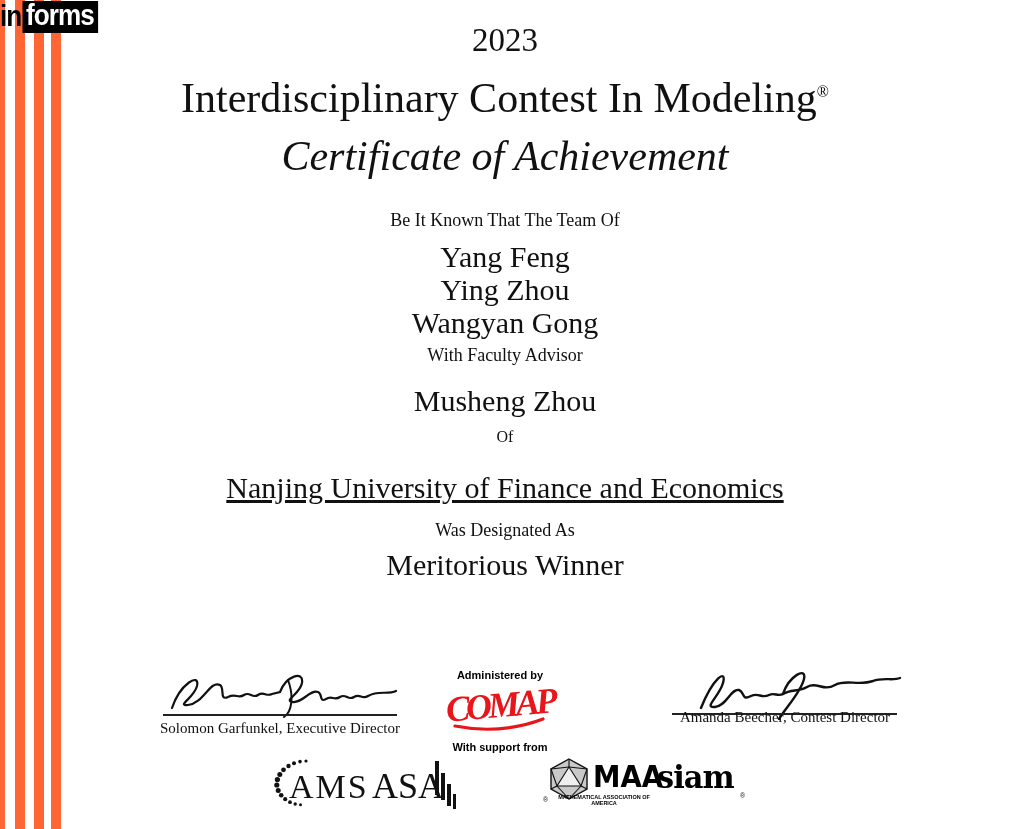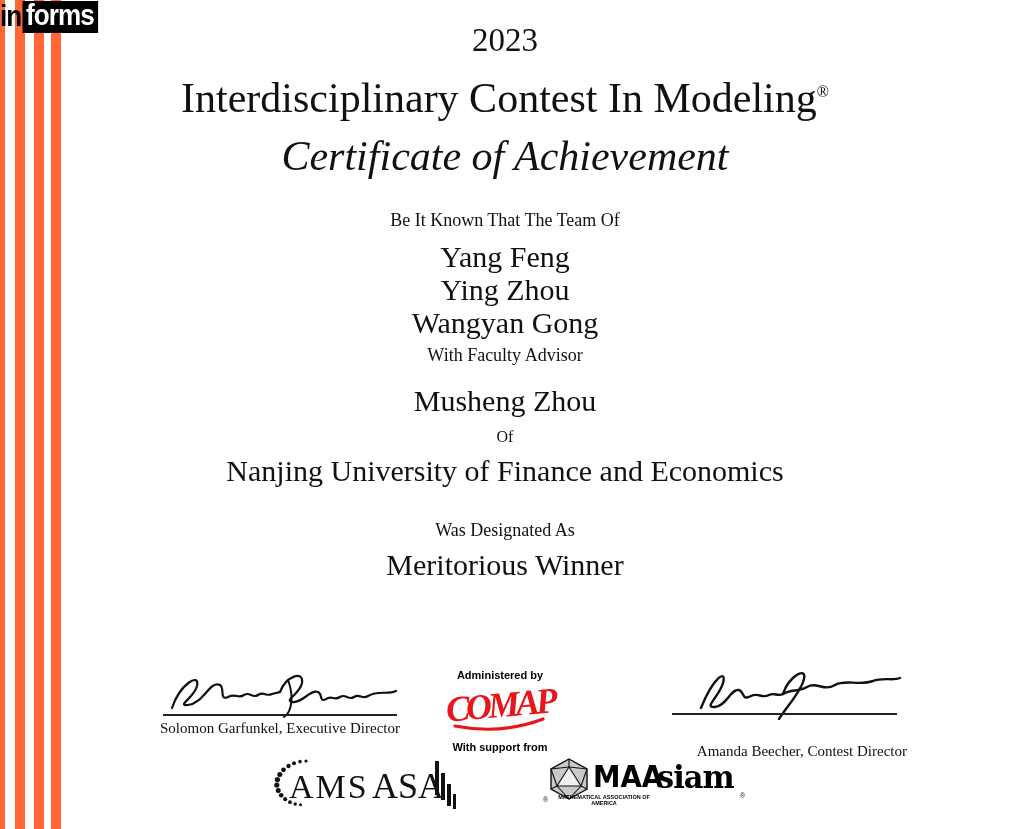--- a/index.html
+++ b/index.html
@@ -20,31 +20,31 @@
   .subtitle{top:132px;font-size:42px;font-style:italic;}
   .small-label{font-size:18px;}
   .team-intro{top:210px;}
   .member0{top:240px;}
   .member1{top:273px;}
   .member2{top:306px;}
   .name-line{font-size:30px;}
   .advisor-intro{top:345px;}
   .advisor-name{top:384px;}
   .of-label{top:428px;font-size:16px;}
-  .institution{top:454px;}
+  .institution{top:471px;text-decoration:underline;}
   .designation-intro{top:520px;}
   .designation{top:548px;}
 
   .sig-svg{position:absolute;}
   .sig-line{position:absolute;height:0;border-bottom:2px solid #222;}
   .sig-label{position:absolute;font-size:15px;text-align:center;}
   .sig-line-left{left:163px;top:714px;width:234px;}
   .sig-label-left{left:158px;top:720px;width:244px;}
   .sig-line-right{left:672px;top:713px;width:225px;}
-  .sig-label-right{left:663px;top:743px;width:244px;text-align:right;}
+  .sig-label-right{left:663px;top:709px;width:244px;}
 
   .admin-block{position:absolute;left:400px;width:200px;text-align:center;}
   .admin-label{top:669px;font-family:"Liberation Sans",sans-serif;font-weight:bold;font-size:11px;color:#000;}
   .comap-wrap{top:681px;}
   .support-label{top:741px;font-family:"Liberation Sans",sans-serif;font-weight:bold;font-size:11px;color:#000;}
 
   .logo{position:absolute;}
   .informs{left:452px;top:764px;display:flex;align-items:center;
     font-family:"Liberation Sans",sans-serif;font-weight:bold;
     transform:scaleX(0.9);transform-origin:left center;}

